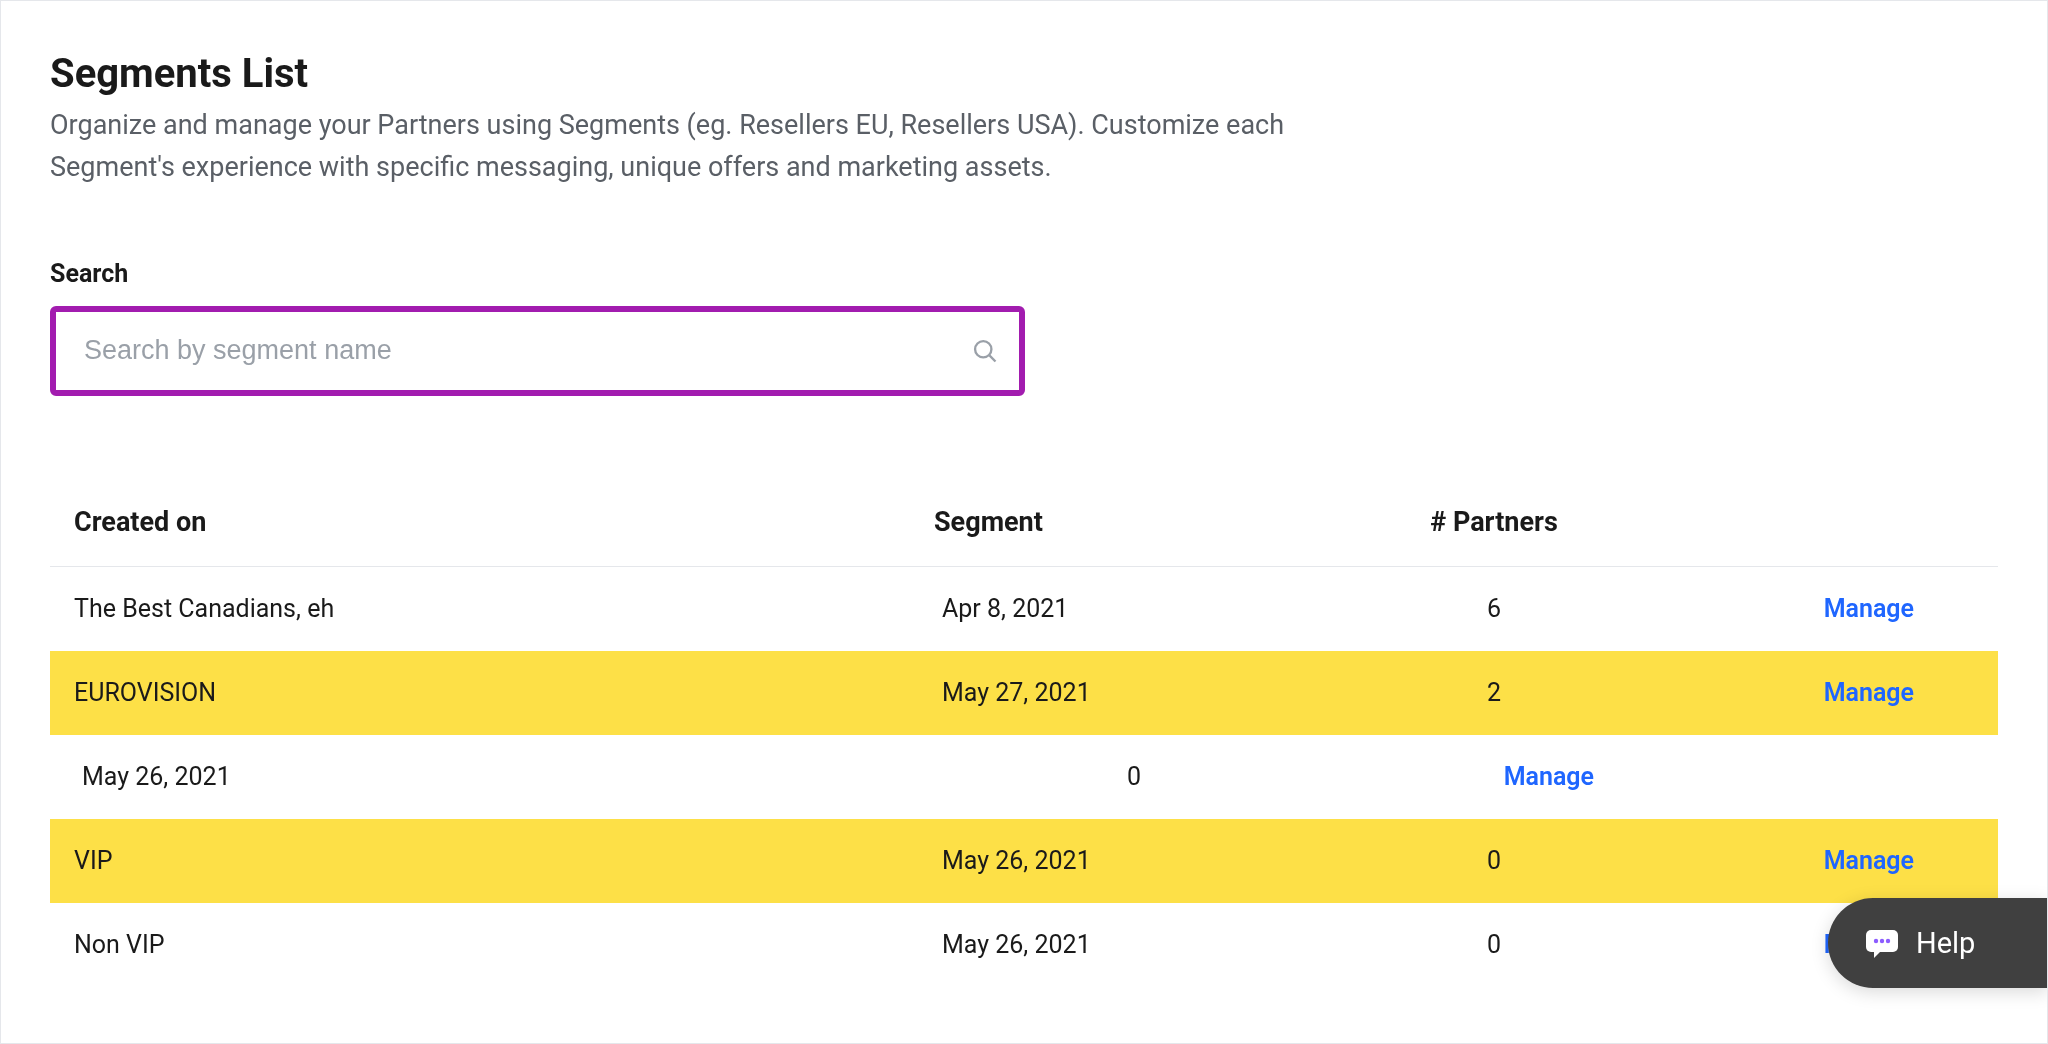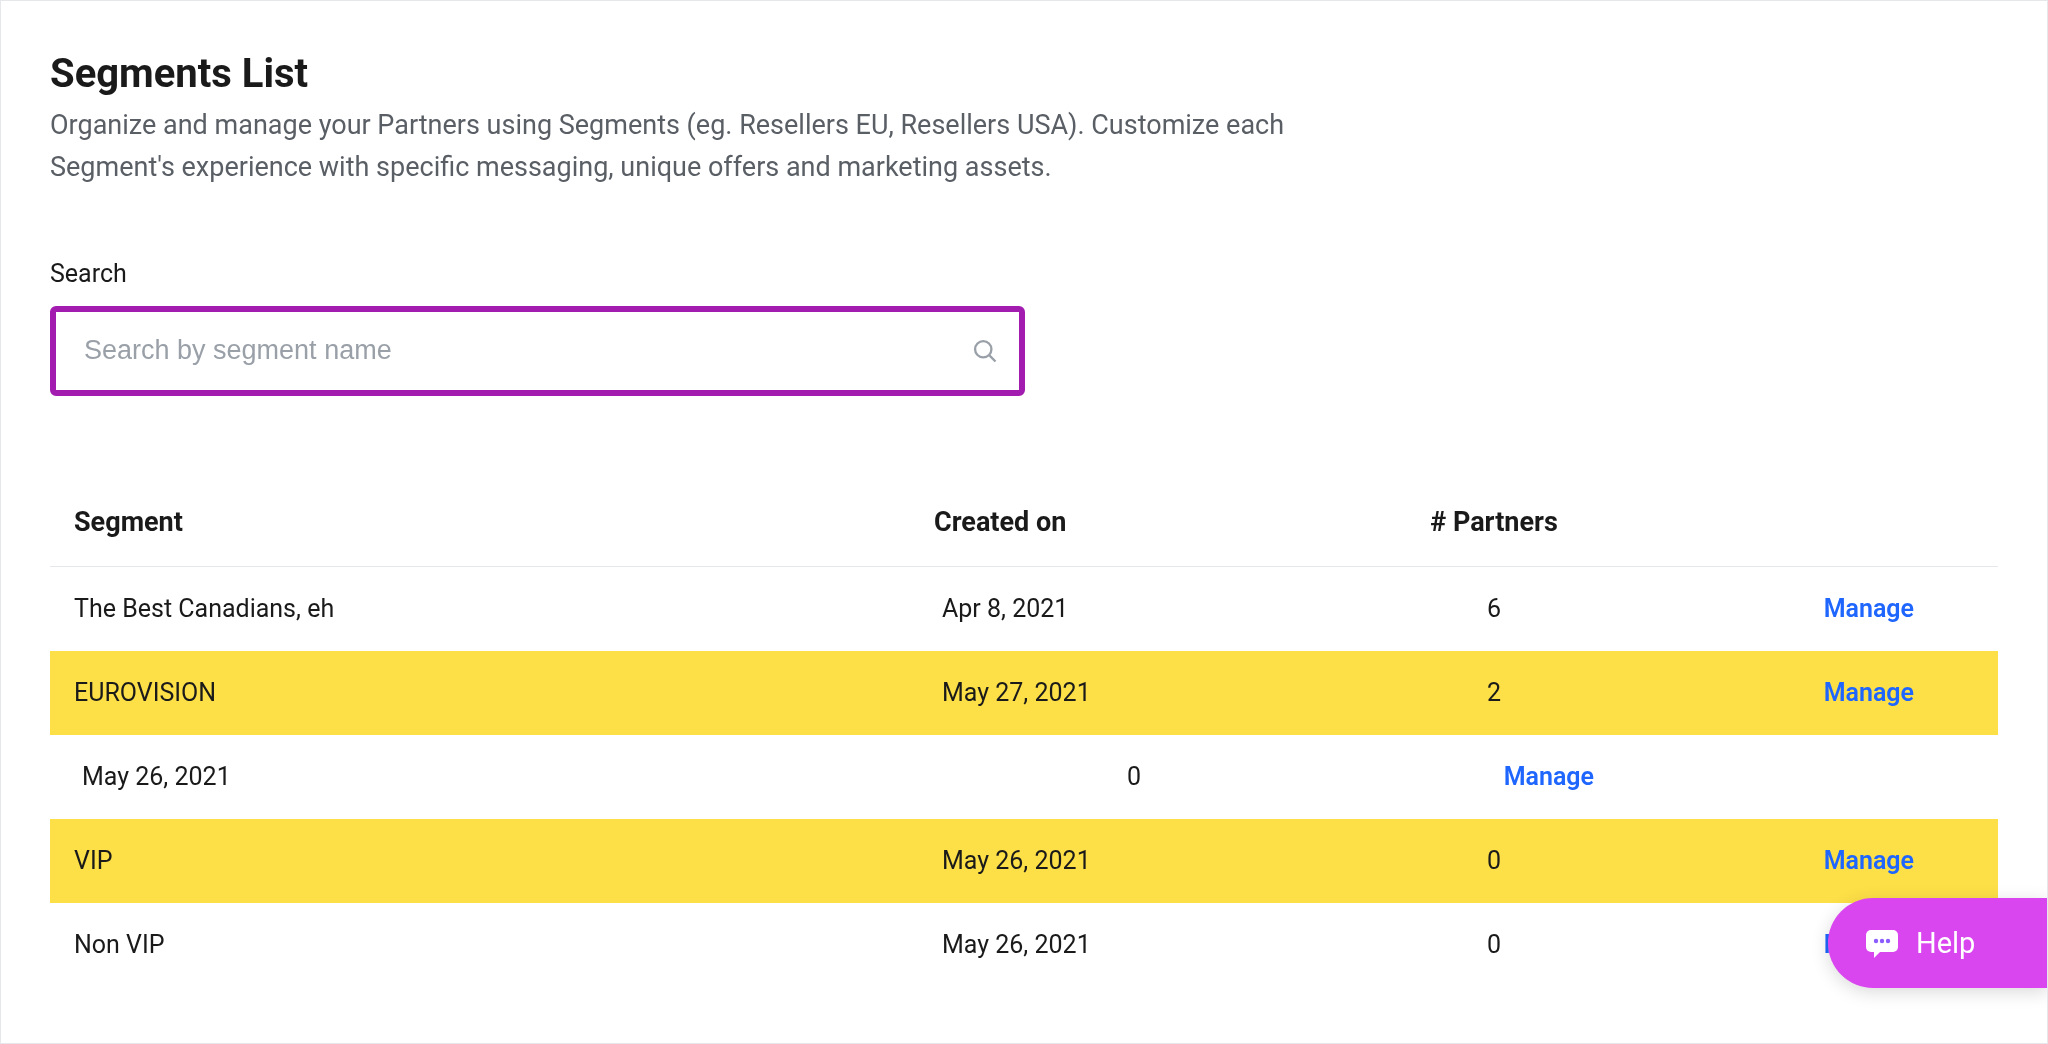--- a/index.html
+++ b/index.html
@@ -38,21 +38,21 @@
       justify-content: space-between;
       align-items: flex-end;
       margin-bottom: 110px;
     }
     .search-wrapper {
       display: flex;
       flex-direction: column;
     }
     .search-label {
       font-size: 25px;
-      font-weight: 400;
+      font-weight: 700;
       color: #1a1a1a;
       margin-bottom: 18px;
     }
     .search-box {
       position: relative;
       width: 975px;
     }
     .search-input {
       width: 100%;
       height: 90px;
@@ -127,21 +127,21 @@
       text-decoration: none;
       cursor: pointer;
       font-size: 25px;
     }
     .help-widget {
       position: fixed;
       right: 0;
       bottom: 56px;
       width: 220px;
       height: 90px;
-      background: #d946ef;
+      background: #404040;
       color: #fff;
       border-radius: 300px 0 0 300px;
       display: flex;
       align-items: center;
       gap: 16px;
       padding-left: 36px;
       cursor: pointer;
       font-size: 29px;
       box-shadow: 0 4px 18px rgba(0,0,0,0.15);
     }
@@ -175,22 +175,22 @@
             <line x1="21" y1="21" x2="15.8" y2="15.8"></line>
           </svg>
         </span>
       </div>
     </div>
 
   </div>
 
   <div class="table">
     <div class="thead">
+      <div class="th">Created on</div>
       <div class="th">Segment</div>
-      <div class="th">Created on</div>
       <div class="th center"># Partners</div>
       <div class="th"></div>
     </div>
     <div class="tbody" id="tbody">
         <div class="tr">
           <div class="td">The Best Canadians, eh</div>
           <div class="td cell-created">Apr 8, 2021</div>
           <div class="td cell-partners">6</div>
           <div class="td cell-action"><a class="manage-link">Manage</a></div>
         </div>

